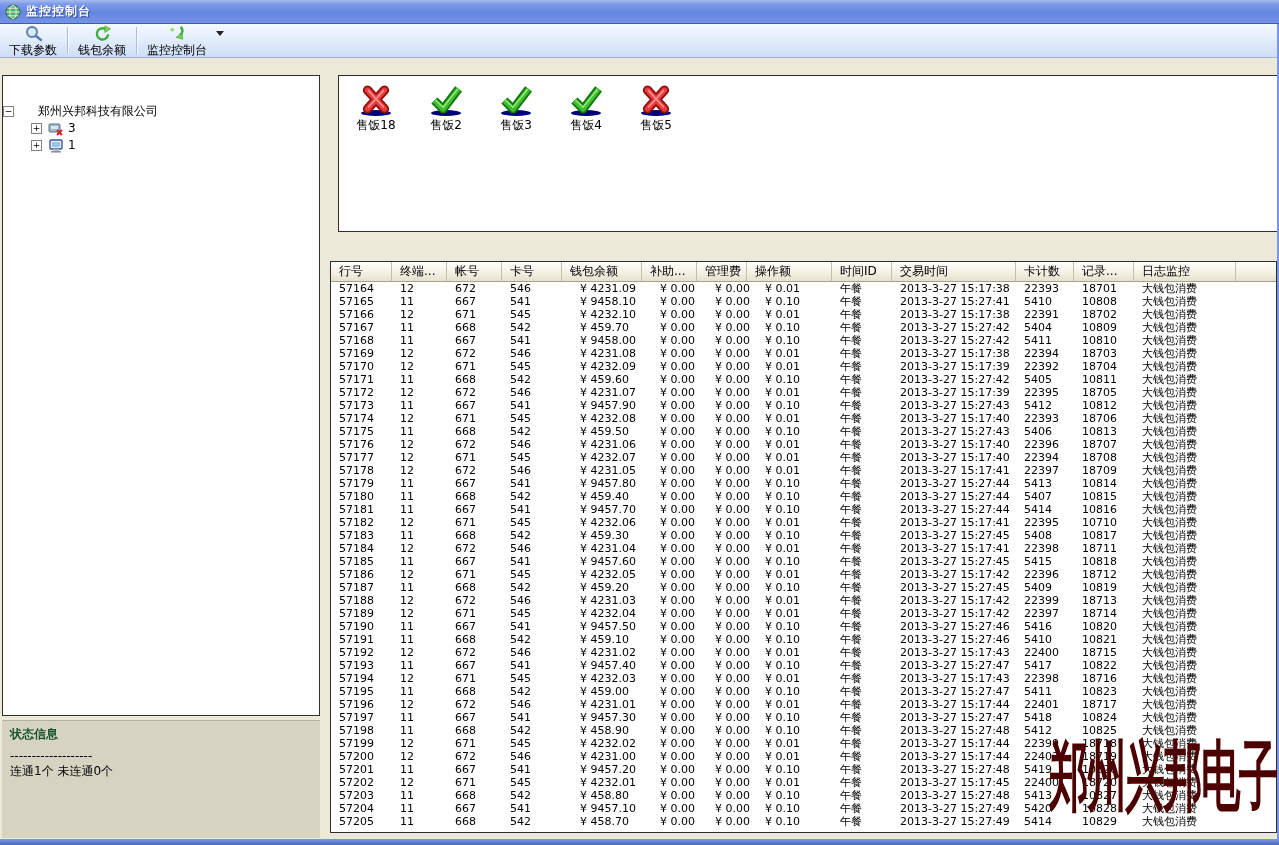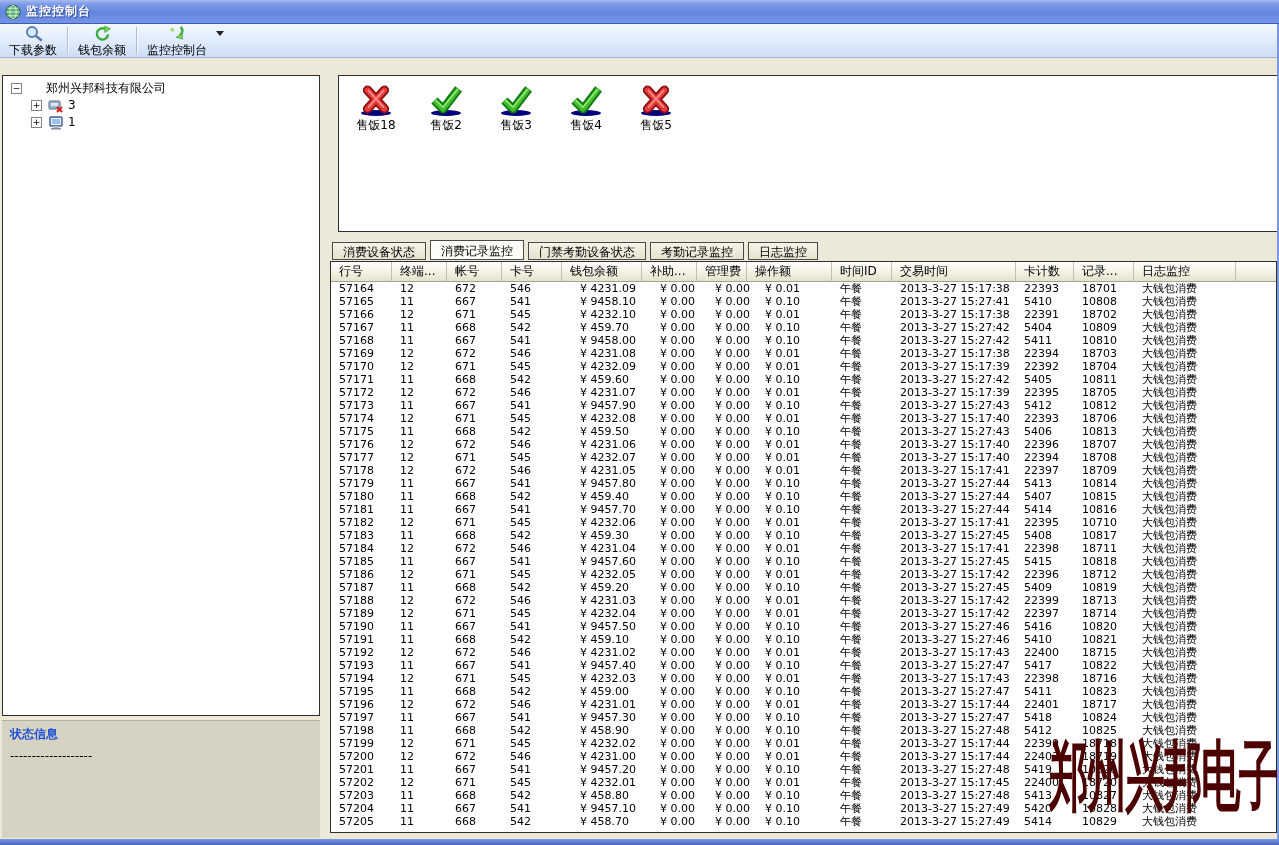--- a/index.html
+++ b/index.html
@@ -30,21 +30,21 @@
   .tsep{width:1px;background:#aabcd8;margin:3px 3px;box-shadow:1px 0 0 #f8fbff;}
   .ddarrow{width:0;height:0;border-left:4px solid transparent;border-right:4px solid transparent;
     border-top:5px solid #222;margin:7px 6px 0 2px;}
   
   .tree-panel{
     position:absolute;left:2px;top:75px;width:318px;height:641px;
     background:#fff;border:1px solid #2e2e2e;box-sizing:border-box;
     font-size:12px;color:#000;padding-top:4px;overflow:hidden;
   }
   .tree-row{height:17px;line-height:17px;white-space:nowrap;display:flex;align-items:center;}
-  .tree-row.root{padding-left:8px;}
+  .tree-row.root{margin-top:23px;}
   .tree-row.child{padding-left:28px;}
   .expander{display:inline-block;width:9px;height:9px;border:1px solid #848284;background:#fff;
     font-size:9px;line-height:8px;text-align:center;margin-right:6px;flex:0 0 auto;color:#000;}
   .expander.minus::after{content:"\2212";}
   .expander.plus::after{content:"+";}
   .root-spacer{display:inline-block;width:18px;}
   .node-icon{display:inline-block;margin-right:4px;height:14px;flex:0 0 auto;}
   
   .status-panel{
     position:absolute;left:2px;top:720px;width:318px;height:118px;
@@ -173,22 +173,23 @@
           <rect x="4" y="3" width="8" height="5" fill="#9ec2ee"></rect>
           <rect x="5" y="10" width="6" height="2" fill="#b0b8c8"></rect>
           <rect x="3" y="12" width="10" height="1.6" fill="#8a94a8"></rect>
         </svg>
       </span>
       <span>1</span>
     </div>
   </div>
 
   <div class="status-panel">
-    <div class="status-title" style="color: #1d4ed8;">状态信息</div>
+    <div class="status-title" style="color: #14532d;">状态信息</div>
     <div class="status-line">-------------------</div>
+    <div class="status-line">连通1个  未连通0个</div>
   </div>
 
   <div class="device-panel">
       <div class="dev">
         <div class="dicon"><svg width="30" height="29" viewBox="0 0 32 30">
             <g stroke-linecap="round">
               <path d="M7 5 L25 25 M25 5 L7 25" stroke="#8f0f0f" stroke-width="10"></path>
               <path d="M7 5 L25 25 M25 5 L7 25" stroke="#e83c3c" stroke-width="6"></path>
               <path d="M8 5.5 L24 23 M24 5.5 L8 23" stroke="#f89090" stroke-width="1.8"></path>
             </g>
@@ -229,27 +230,20 @@
               <path d="M7 5 L25 25 M25 5 L7 25" stroke="#8f0f0f" stroke-width="10"></path>
               <path d="M7 5 L25 25 M25 5 L7 25" stroke="#e83c3c" stroke-width="6"></path>
               <path d="M8 5.5 L24 23 M24 5.5 L8 23" stroke="#f89090" stroke-width="1.8"></path>
             </g>
           </svg></div>
         <div class="dshadow" style="background: rgb(0, 0, 126);"></div>
         <div class="dlabel">售饭5</div>
       </div>
     </div>
 
-  <div class="tab-bar">
-      <div class="tab">消费设备状态</div>
-      <div class="tab active">消费记录监控</div>
-      <div class="tab">门禁考勤设备状态</div>
-      <div class="tab">考勤记录监控</div>
-      <div class="tab">日志监控</div>
-    </div>
 
   <div class="table-panel">
     <div class="hrow">
         <span class="hcell" style="width: 61px;">行号</span>
         <span class="hcell" style="width: 55px;">终端...</span>
         <span class="hcell" style="width: 55px;">帐号</span>
         <span class="hcell" style="width: 60px;">卡号</span>
         <span class="hcell" style="width: 80px;">钱包余额</span>
         <span class="hcell" style="width: 55px;">补助...</span>
         <span class="hcell" style="width: 50px;">管理费</span>

